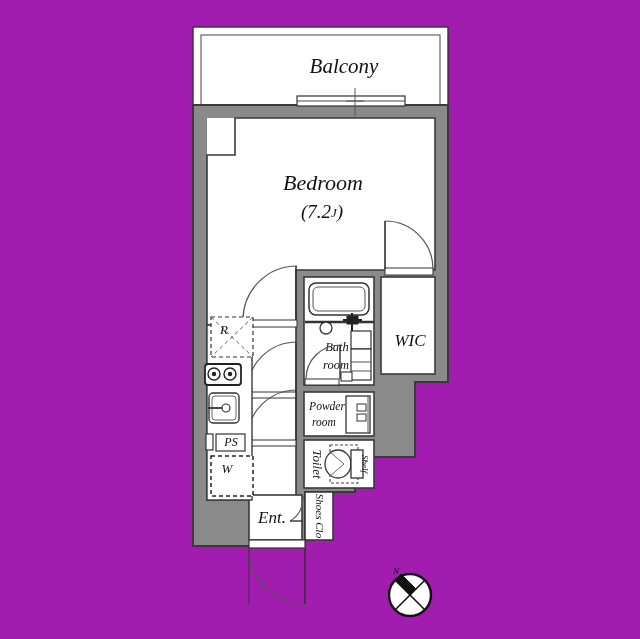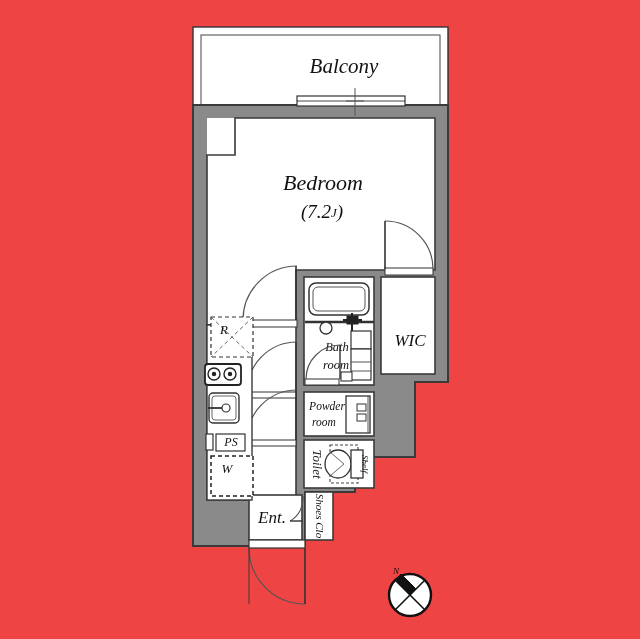--- a/index.html
+++ b/index.html
@@ -4,21 +4,21 @@
 <style>
   html, body {
     margin: 0;
     padding: 0;
     background: #ffffff;
   }
   #plan-root {
     position: relative;
     width: 640px;
     height: 639px;
-    background: #ef4444;
+    background: #a21caf;
     font-family: "Liberation Serif", serif;
     overflow: hidden;
   }
   svg.plan-svg {
     position: absolute;
     left: 0;
     top: 0;
     width: 640px;
     height: 639px;
     display: block;

